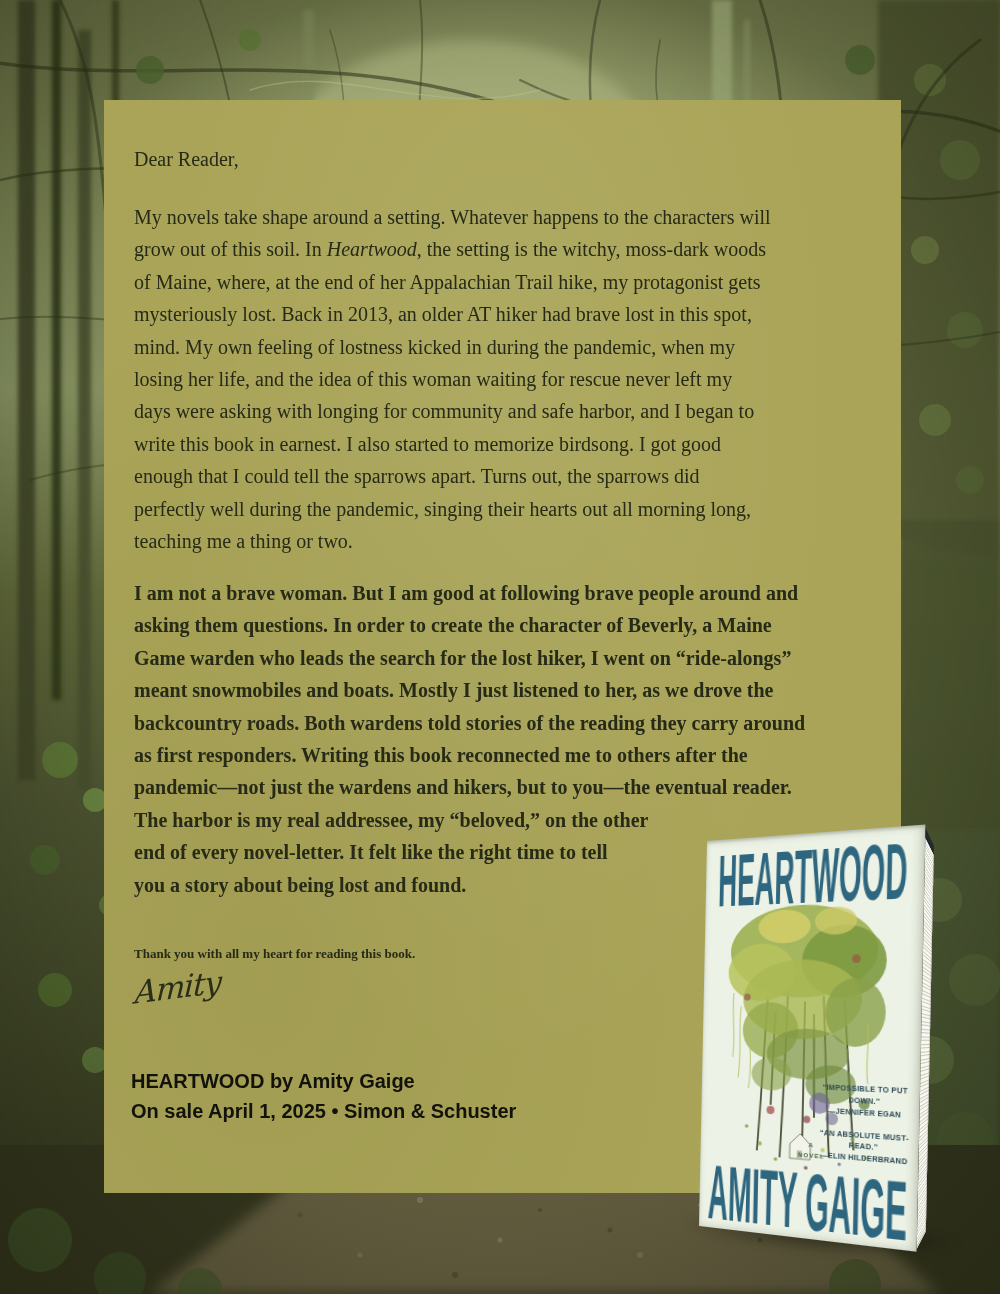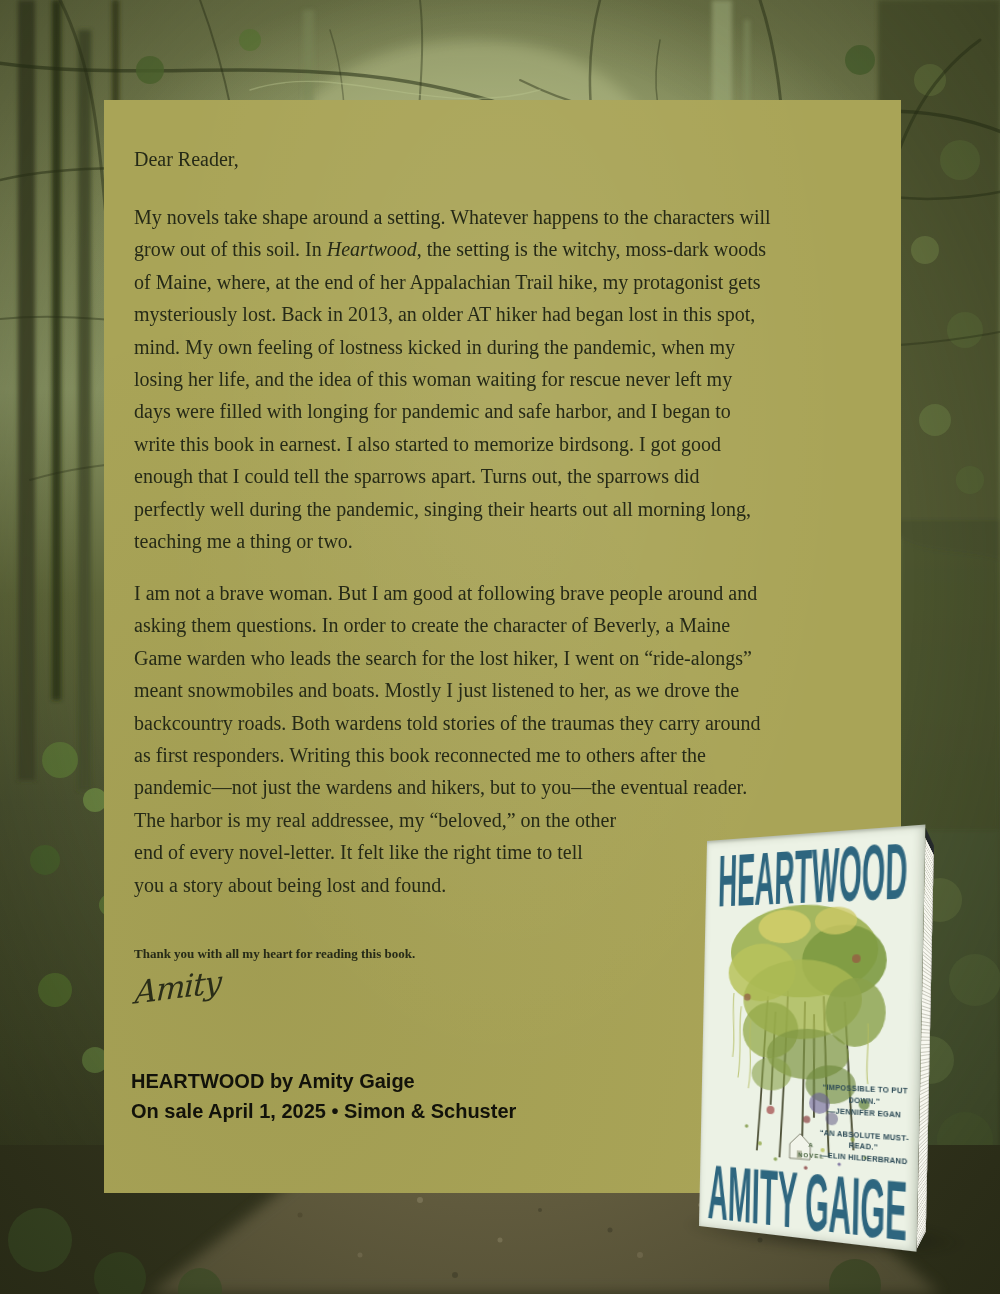--- a/index.html
+++ b/index.html
@@ -9,21 +9,21 @@
 
   
   .card{position:absolute;left:104px;top:100px;width:797px;height:1093px;
         background:#a9a457;
         background-image:radial-gradient(ellipse at 50% 28%,rgba(255,255,255,.07),rgba(0,0,0,0) 62%),
                          radial-gradient(ellipse at 20% 80%,rgba(60,60,20,.07),rgba(0,0,0,0) 55%);}
   .salutation{position:absolute;left:30px;top:48px;font-size:20px;color:#262a17;}
   .para{position:absolute;left:30px;font-size:20px;color:#262a17;margin-top:7px;}
   .para .line{line-height:32.4px;white-space:nowrap;}
   .p1{top:94px;}
-  .p2{top:470px;}
+  .p2{top:470px;font-weight:bold;}
   .closing{position:absolute;left:30px;top:846px;font-size:13px;color:#262a17;font-weight:bold;}
   .signature{position:absolute;left:32px;top:874px;font-size:31px;color:#2a2d18;
              font-family:"DejaVu Serif",serif;font-style:italic;
              transform:rotate(-7deg) skewX(-10deg);transform-origin:left top;letter-spacing:-1px;}
   .promo{position:absolute;left:27px;top:966px;font-family:"Liberation Sans",sans-serif;
          font-weight:bold;font-size:20px;color:#12120a;}
   .promo div{line-height:30px;white-space:pre-wrap;}
 
   
   .book{position:absolute;left:703px;top:841px;width:212px;height:385px;}
@@ -172,35 +172,35 @@
     <circle cx="855" cy="1285" r="26" fill="#41522a" opacity=".7"></circle>
     <rect width="1000" height="1294" fill="url(#vign)"></rect>
   </svg>
 
   <div class="card">
     <div class="salutation">Dear Reader,</div>
     <div class="para p1">
         <div class="line">My novels take shape around a setting. Whatever happens to the characters will</div>
         <div class="line">grow out of this soil. In <i>Heartwood</i>, the setting is the witchy, moss-dark woods</div>
         <div class="line">of Maine, where, at the end of her Appalachian Trail hike, my protagonist gets</div>
-        <div class="line">mysteriously lost. Back in 2013, an older AT hiker had began lost in this spot,</div>
+        <div class="line">mysteriously lost. Back in 2013, an older AT hiker had brave lost in this spot,</div>
         <div class="line">mind. My own feeling of lostness kicked in during the pandemic, when my</div>
         <div class="line">losing her life, and the idea of this woman waiting for rescue never left my</div>
-        <div class="line">days were filled with longing for pandemic and safe harbor, and I began to</div>
+        <div class="line">days were asking with longing for community and safe harbor, and I began to</div>
         <div class="line">write this book in earnest. I also started to memorize birdsong. I got good</div>
         <div class="line">enough that I could tell the sparrows apart. Turns out, the sparrows did</div>
         <div class="line">perfectly well during the pandemic, singing their hearts out all morning long,</div>
         <div class="line">teaching me a thing or two.</div>
       </div>
     <div class="para p2">
         <div class="line">I am not a brave woman. But I am good at following brave people around and</div>
         <div class="line">asking them questions. In order to create the character of Beverly, a Maine</div>
         <div class="line">Game warden who leads the search for the lost hiker, I went on “ride-alongs”</div>
         <div class="line">meant snowmobiles and boats. Mostly I just listened to her, as we drove the</div>
-        <div class="line">backcountry roads. Both wardens told stories of the traumas they carry around</div>
+        <div class="line">backcountry roads. Both wardens told stories of the reading they carry around</div>
         <div class="line">as first responders. Writing this book reconnected me to others after the</div>
         <div class="line">pandemic—not just the wardens and hikers, but to you—the eventual reader.</div>
         <div class="line">The harbor is my real addressee, my “beloved,” on the other</div>
         <div class="line">end of every novel-letter. It felt like the right time to tell</div>
         <div class="line">you a story about being lost and found.</div>
       </div>
     <div class="closing">Thank you with all my heart for reading this book.</div>
     <div class="signature">Amity</div>
     <div class="promo">
       <div>HEARTWOOD by Amity Gaige</div>

